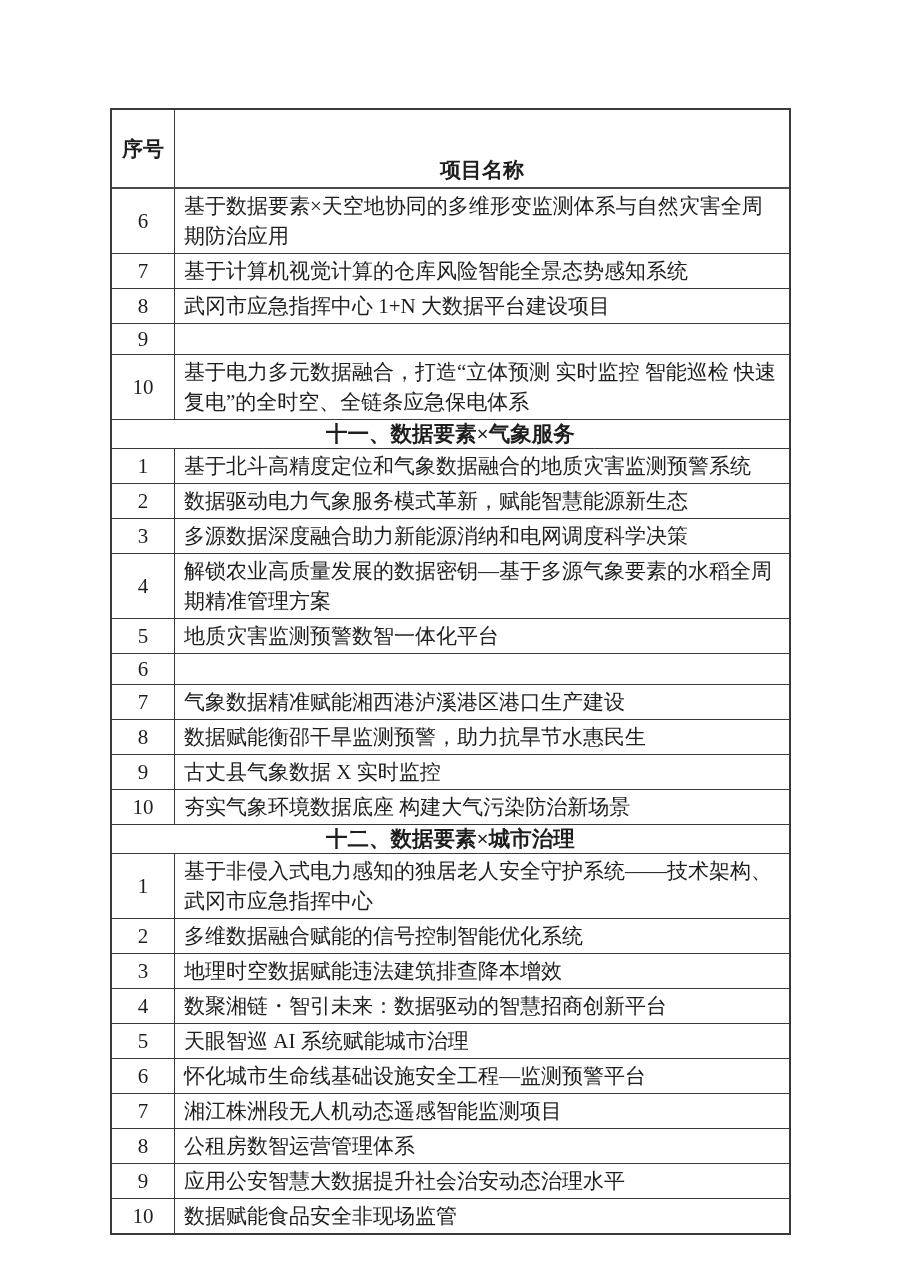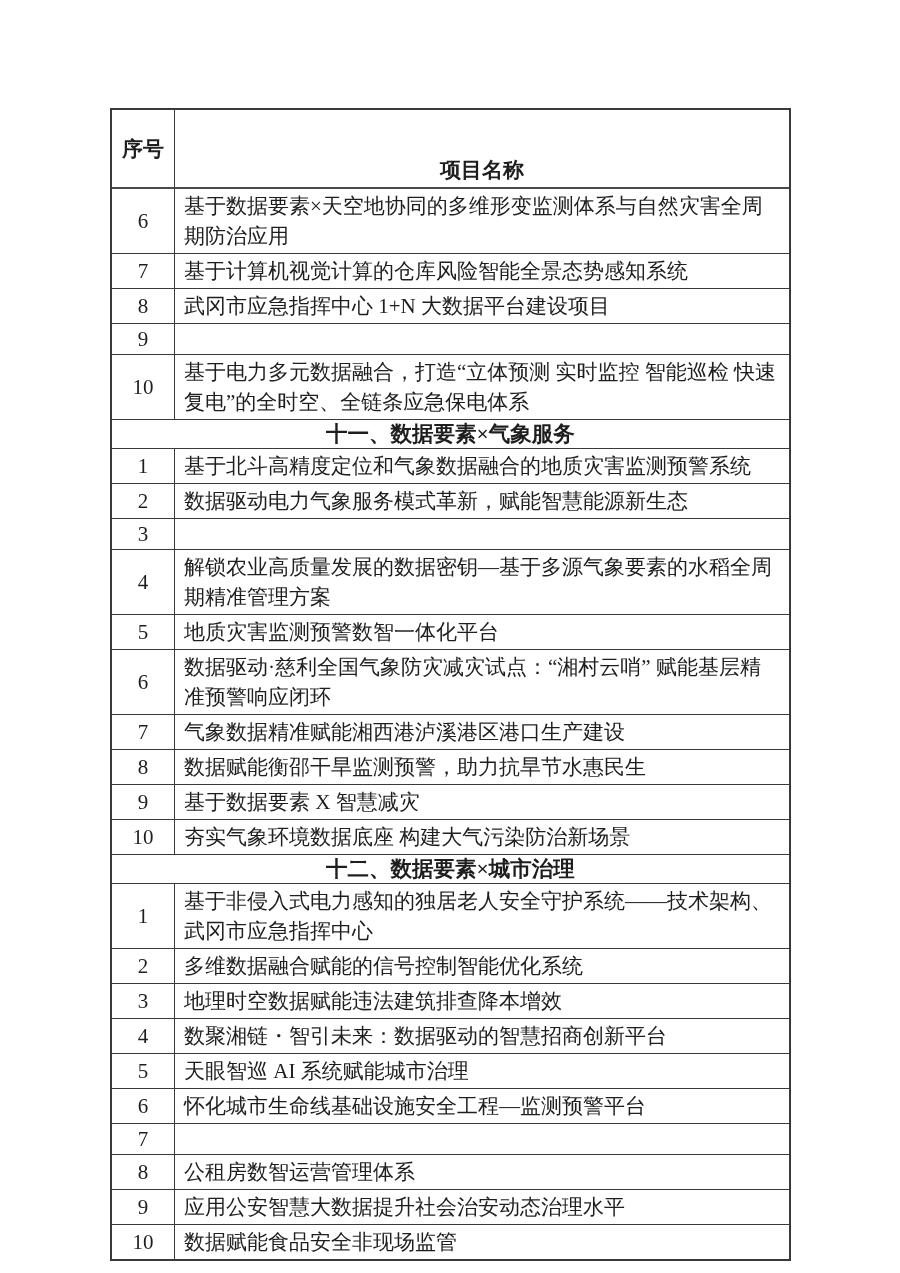--- a/index.html
+++ b/index.html
@@ -104,44 +104,44 @@
       <div class="row item-row">
         <div class="cell idx">1</div>
         <div class="cell name">基于北斗高精度定位和气象数据融合的地质灾害监测预警系统</div>
       </div>
       <div class="row item-row">
         <div class="cell idx">2</div>
         <div class="cell name">数据驱动电力气象服务模式革新，赋能智慧能源新生态</div>
       </div>
       <div class="row item-row">
         <div class="cell idx">3</div>
+        <div class="cell name">多源数据深度融合助力新能源消纳和电网调度科学决策</div>
       </div>
       <div class="row item-row">
         <div class="cell idx">4</div>
         <div class="cell name">解锁农业高质量发展的数据密钥—基于多源气象要素的水稻全周期精准管理方案</div>
       </div>
       <div class="row item-row">
         <div class="cell idx">5</div>
         <div class="cell name">地质灾害监测预警数智一体化平台</div>
       </div>
       <div class="row item-row">
         <div class="cell idx">6</div>
-        <div class="cell name">数据驱动·慈利全国气象防灾减灾试点：“湘村云哨” 赋能基层精准预警响应闭环</div>
       </div>
       <div class="row item-row">
         <div class="cell idx">7</div>
         <div class="cell name">气象数据精准赋能湘西港泸溪港区港口生产建设</div>
       </div>
       <div class="row item-row">
         <div class="cell idx">8</div>
         <div class="cell name">数据赋能衡邵干旱监测预警，助力抗旱节水惠民生</div>
       </div>
       <div class="row item-row">
         <div class="cell idx">9</div>
-        <div class="cell name">基于数据要素 X 智慧减灾</div>
+        <div class="cell name">古丈县气象数据 X 实时监控</div>
       </div>
       <div class="row item-row">
         <div class="cell idx">10</div>
         <div class="cell name">夯实气象环境数据底座 构建大气污染防治新场景</div>
       </div>
       <div class="row section-row">
         <div class="section-title">十二、数据要素×城市治理</div>
       </div>
       <div class="row item-row">
         <div class="cell idx">1</div>
@@ -162,20 +162,21 @@
       <div class="row item-row">
         <div class="cell idx">5</div>
         <div class="cell name">天眼智巡 AI 系统赋能城市治理</div>
       </div>
       <div class="row item-row">
         <div class="cell idx">6</div>
         <div class="cell name">怀化城市生命线基础设施安全工程—监测预警平台</div>
       </div>
       <div class="row item-row">
         <div class="cell idx">7</div>
+        <div class="cell name">湘江株洲段无人机动态遥感智能监测项目</div>
       </div>
       <div class="row item-row">
         <div class="cell idx">8</div>
         <div class="cell name">公租房数智运营管理体系</div>
       </div>
       <div class="row item-row">
         <div class="cell idx">9</div>
         <div class="cell name">应用公安智慧大数据提升社会治安动态治理水平</div>
       </div>
       <div class="row item-row">

